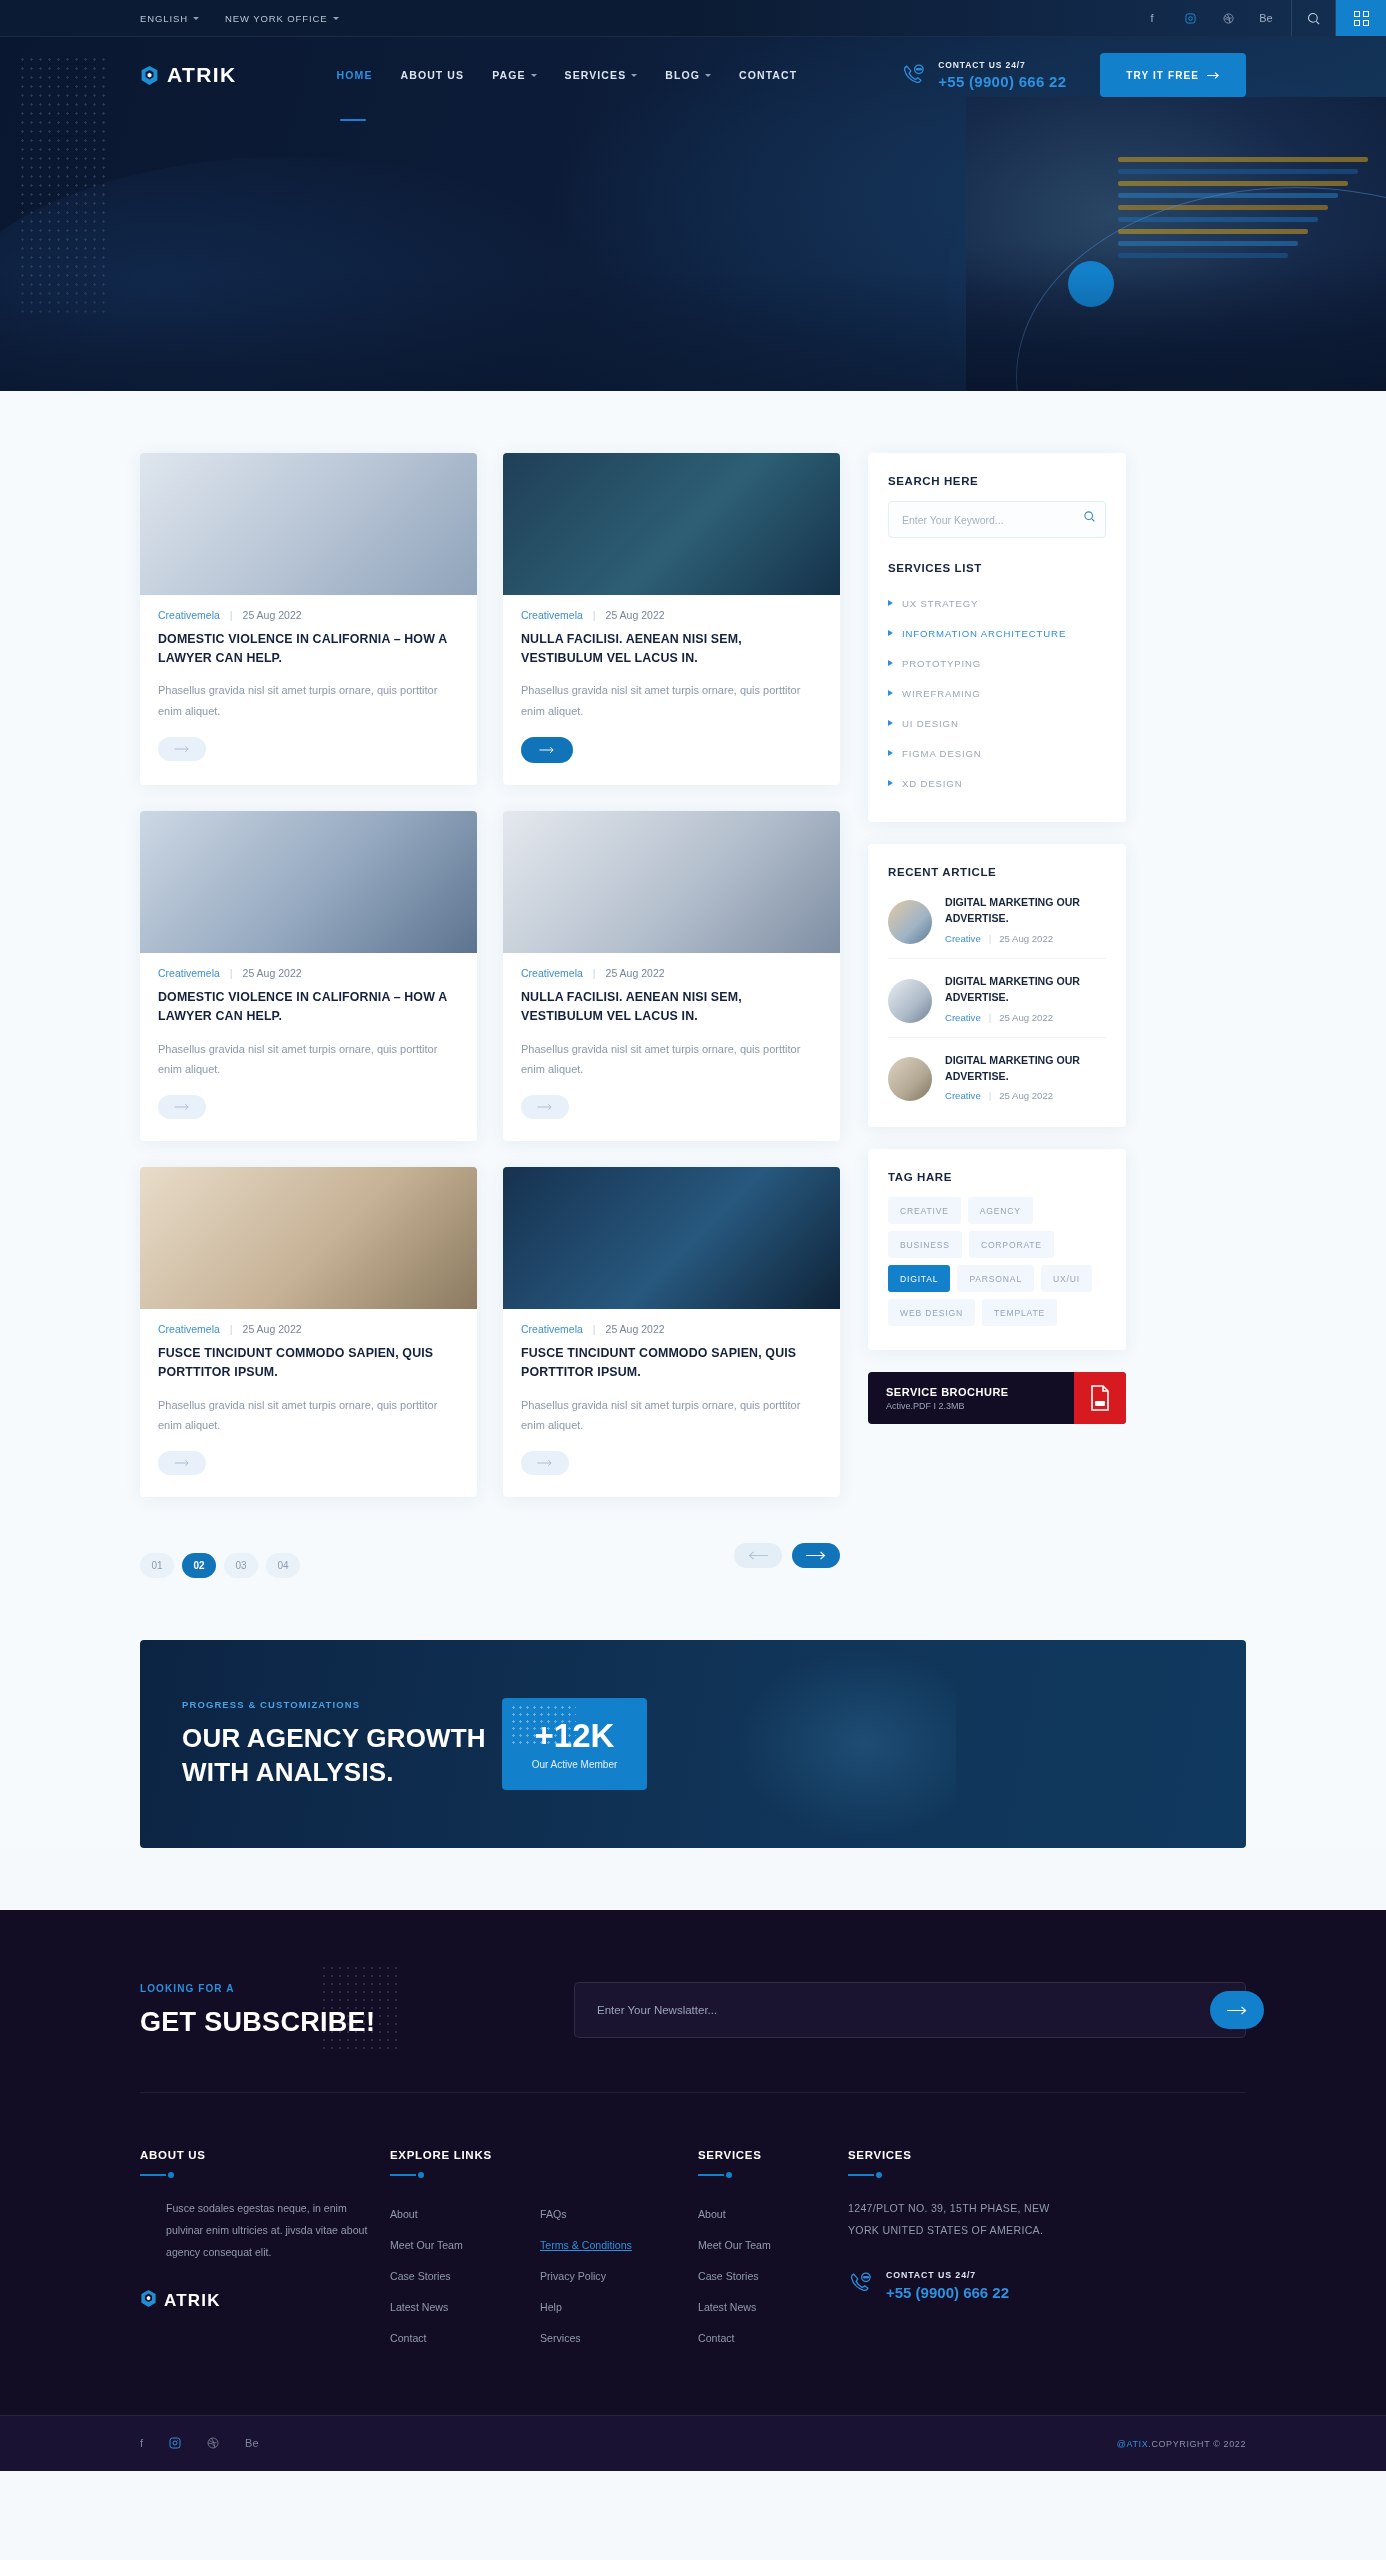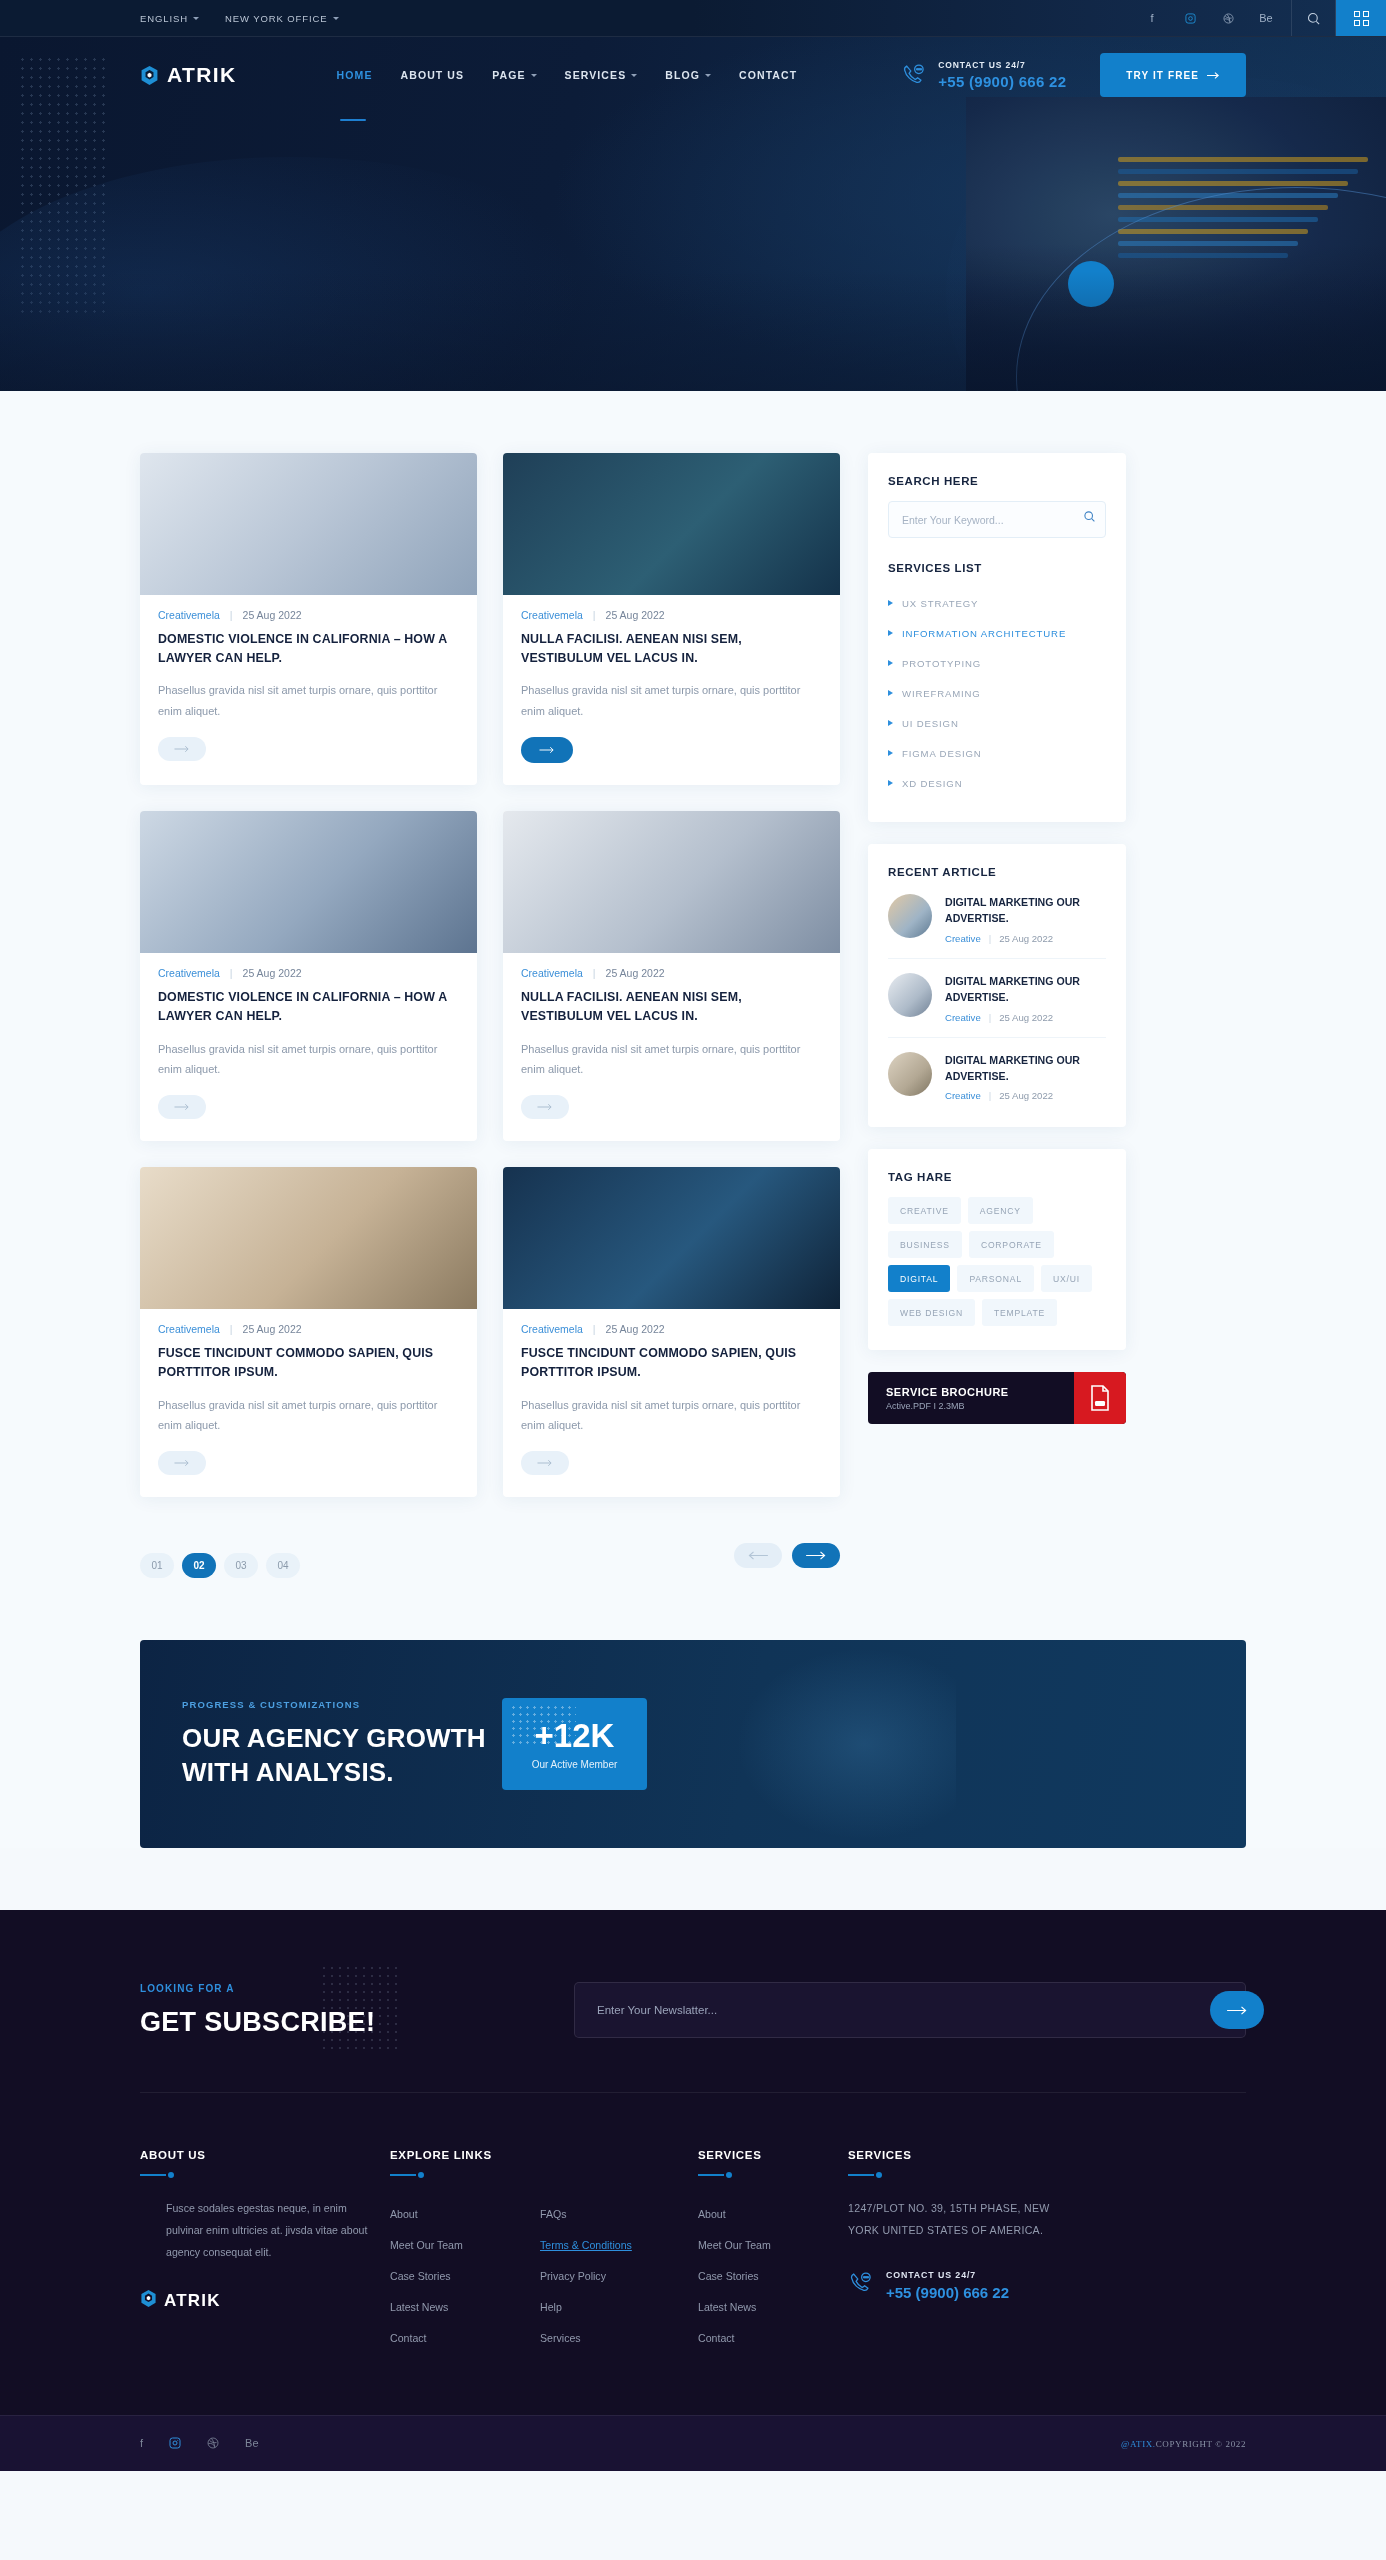--- a/index.html
+++ b/index.html
@@ -160,21 +160,21 @@
   .search-inp::placeholder{color:#a6b3c4;}
   .search-btn{position:absolute;right:10px;top:9px;background:none;border:none;cursor:pointer;padding:0;}
   .svc-list{list-style:none;margin-top:2px;}
   .svc-list li{
     display:flex;align-items:center;gap:9px;font-size:9.6px;letter-spacing:.85px;
     color:#9aa7b8;text-transform:uppercase;padding:9.5px 0;cursor:pointer;
   }
   .svc-list li.active{color:#2e8fdd;}
   .tri{width:0;height:0;border-top:3.5px solid transparent;border-bottom:3.5px solid transparent;border-left:5px solid #2e8fdd;flex:none;}
 
-  .art{display:flex;gap:13px;padding:14px 0;border-bottom:1px solid #eef4f9;align-items:flex-start;}
+  .art{display:flex;gap:13px;padding:14px 0;border-bottom:1px solid #eef4f9;align-items:flex-end;}
   .art:last-child{border-bottom:none;padding-bottom:2px;}
   .art:first-of-type{padding-top:2px;}
   .art-thumb{width:44px;height:44px;border-radius:50%;flex:none;overflow:hidden;position:relative;}
   .art-title{font-size:10.6px;font-weight:700;line-height:1.55;color:#16243f;text-transform:uppercase;margin-bottom:6px;}
   .art-meta{display:flex;align-items:center;gap:8px;font-size:9.6px;}
   .art-meta .c{color:#3b8fd8;}
   .art-meta .s{color:#ccd8e4;}
   .art-meta .d{color:#8e9bac;}
 
   .tags{display:flex;flex-wrap:wrap;gap:7px;}
@@ -278,21 +278,21 @@
   .fc-c-lbl{font-size:8.8px;font-weight:700;letter-spacing:.9px;color:#e0e6f2;text-transform:uppercase;margin-bottom:4px;}
   .fc-c-num{font-size:15px;font-weight:700;color:#2e91e0;}
   .fbot{
     border-top:1px solid rgba(255,255,255,.07);height:56px;background:#191233;
     display:flex;align-items:center;
   }
   .fbot-in{width:1106px;margin:0 auto;display:flex;align-items:center;}
   .fbot-soc{display:flex;gap:26px;}
   .fb-s{color:#7d8699;font-size:11px;cursor:pointer;}
   .fb-s.ig{color:#2e8fdd;}
-  .fbot-cp{margin-left:auto;font-size:9px;letter-spacing:.6px;color:#8891a5;text-transform:uppercase;font-family:Liberation Serif, serif;}
+  .fbot-cp{margin-left:auto;font-size:9px;letter-spacing:.6px;color:#8891a5;text-transform:uppercase;}
   .fbot-cp b{color:#2e8fdd;font-weight:400;}
 </style>
 </head>
 <body>
 
 <div class="topbar">
   <div class="topbar-left">
     <div class="tb-item">
       <span>ENGLISH</span>
       <i class="caret"></i>

